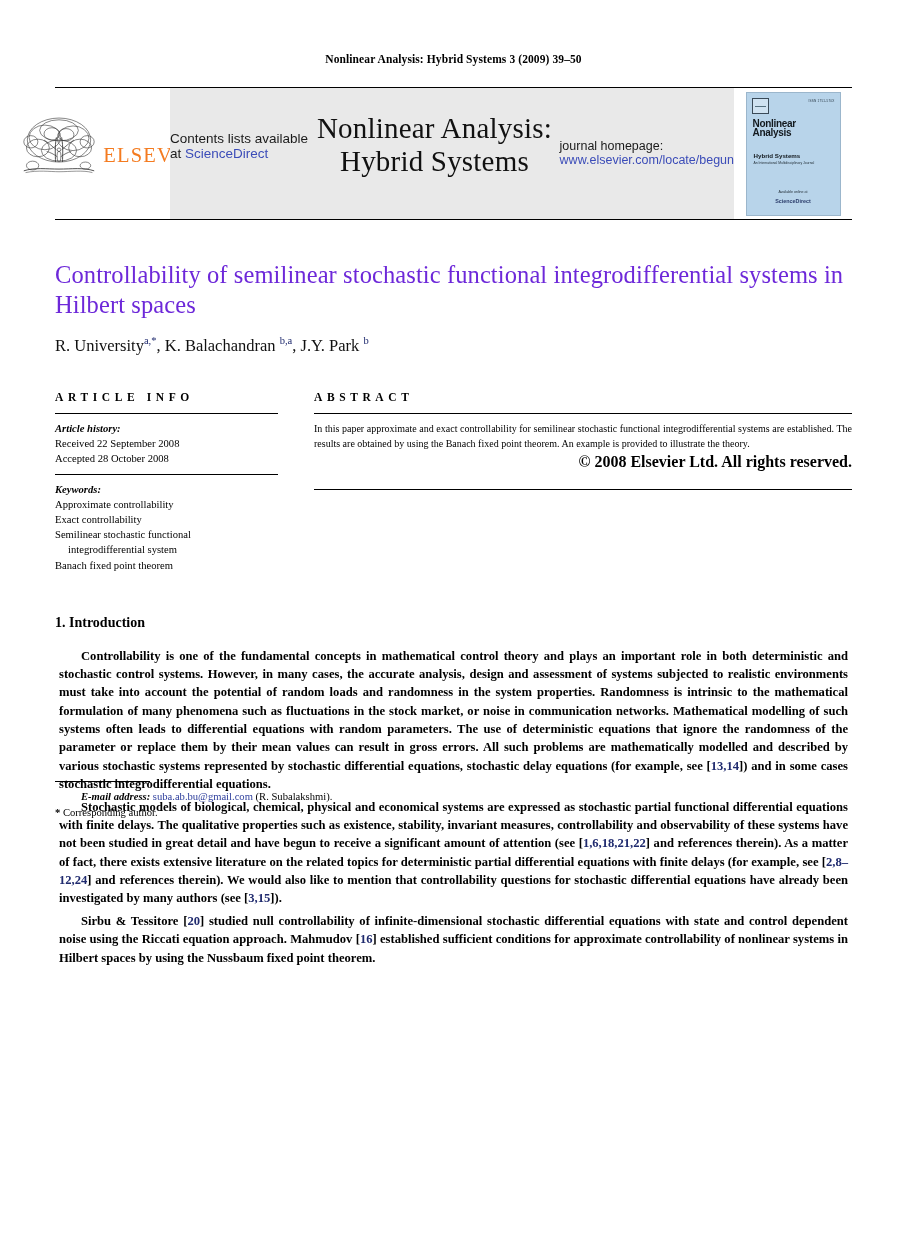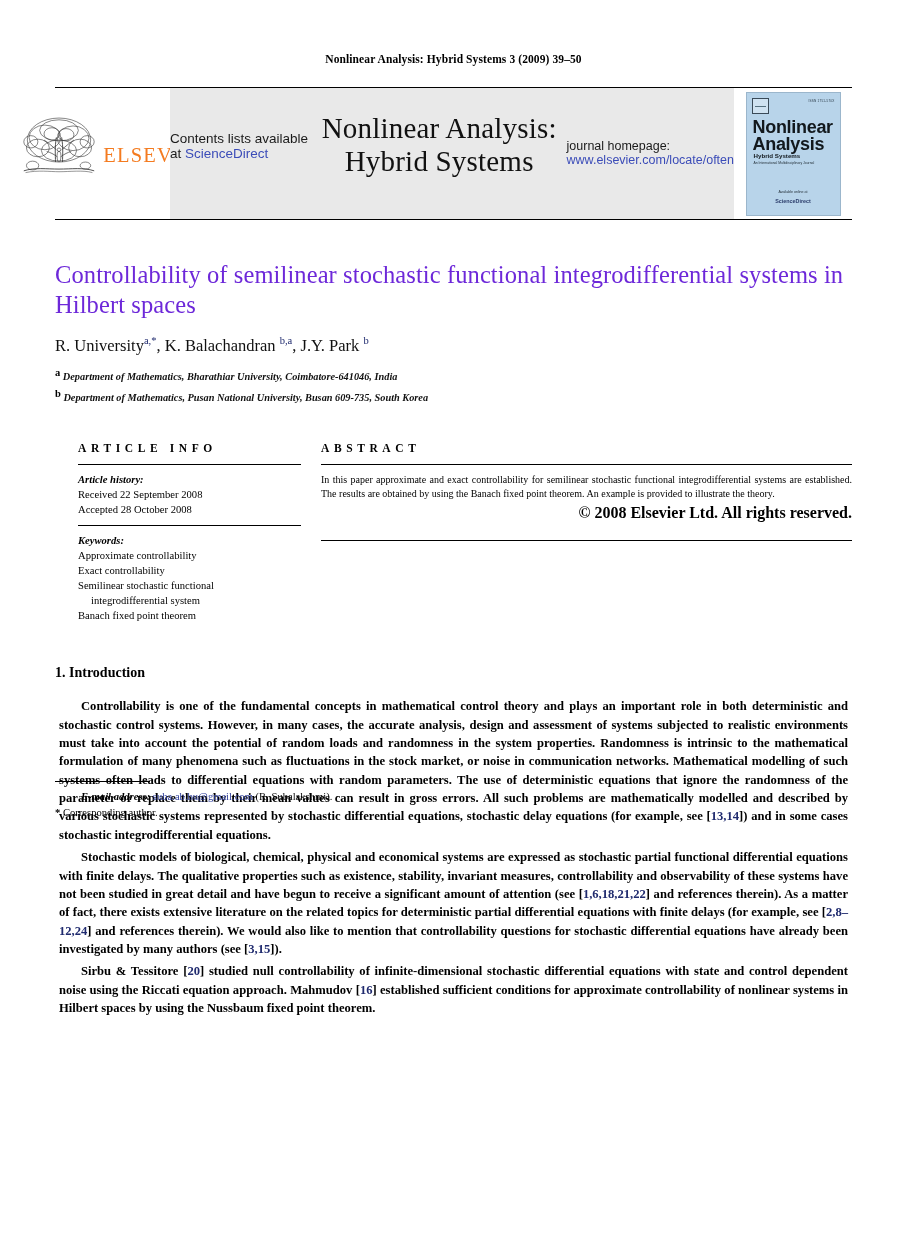--- a/index.html
+++ b/index.html
@@ -111,21 +111,21 @@
     content:""; position:absolute; left:2px; top:2px; right:2px; bottom:2px;
     background:
       linear-gradient(transparent 45%, #55707f 45%, #55707f 55%, transparent 55%);
   }
   .cover-issn {
     position: absolute; top: 6px; right: 5px;
     font-size: 3.1px; color: #2a3b48; letter-spacing: .2px;
   }
   .cover-title {
     position: absolute; top: 26px; left: 6px; right: 5px;
-    font-size: 18px; font-weight: bold; color: #12181d;
+    font-size: 10px; font-weight: bold; color: #12181d;
     line-height: 0.95; letter-spacing: -0.3px;
   }
   .cover-sub {
     position: absolute; top: 59px; left: 7px;
     font-size: 6.2px; font-weight: bold; color: #12181d;
   }
   .cover-sub2 {
     position: absolute; top: 68px; left: 7px; right: 6px;
     font-size: 3.4px; color: #243039; line-height: 1.25;
   }
@@ -159,23 +159,23 @@
     font-size: 10.3px;
     font-style: italic;
     font-weight: bold;
     line-height: 1.45;
     color: #111;
   }
   .affil .sup { font-weight: bold; font-style: normal; color: #000; }
 
   
   .info-abstract {
-    margin: 36px 55px 0 78px;
-    display: flex;
-    gap: 0;
+    margin: 36px 55px 0 55px;
+    display: flex;
+    gap: 16px;
   }
   .col-info { width: 243px; flex: 0 0 243px; padding-right: 20px; }
   .col-abs { flex: 1 1 auto; }
 
   .sec-head {
     font-family: "Liberation Serif", serif;
     font-weight: bold;
     font-size: 11.5px;
     letter-spacing: 4.6px;
     color: #000;
@@ -279,21 +279,21 @@
       </div>
       <div class="elsevier-word">ELSEVIER</div>
     </div>
 
     <div class="masthead-center">
       <div class="contents-line">
         <span>Contents lists available at </span><span class="sd-link">ScienceDirect</span>
       </div>
       <div class="journal-name">Nonlinear Analysis: Hybrid Systems</div>
       <div class="homepage-line">
-        <span>journal homepage: </span><span class="url">www.elsevier.com/locate/often</span>
+        <span>journal homepage: </span><span class="url">www.elsevier.com/locate/begun</span>
       </div>
     </div>
 
     <div class="masthead-cover">
       <div class="cover">
         <div class="cover-elsbox"></div>
         <div class="cover-issn">ISSN 1751-570X</div>
         <div class="cover-title">
           <div>Nonlinear</div>
           <div>Analysis</div>
@@ -308,30 +308,20 @@
     </div>
   </div>
 
   <div class="title-block">
     <h1 class="art-title">Controllability of semilinear stochastic functional integrodifferential systems in Hilbert spaces</h1>
 
     <div class="authors">
       <span>R. University</span><span class="sup">a,*</span>, <span>K. Balachandran</span> <span class="sup">b,a</span>, <span>J.Y. Park</span> <span class="sup">b</span>
     </div>
 
-    <div class="affils">
-      <div class="affil">
-        <span class="sup">a</span>
-        <span>Department of Mathematics, Bharathiar University, Coimbatore-641046, India</span>
-      </div>
-      <div class="affil">
-        <span class="sup">b</span>
-        <span>Department of Mathematics, Pusan National University, Busan 609-735, South Korea</span>
-      </div>
-    </div>
   </div>
 
   <div class="info-abstract">
 
     <div class="col-info">
       <div class="sec-head">ARTICLE INFO</div>
       <div class="rule"></div>
       <div class="info-group">
         <div class="info-label">Article history:</div>
         <div class="info-line">Received 22 September 2008</div>

